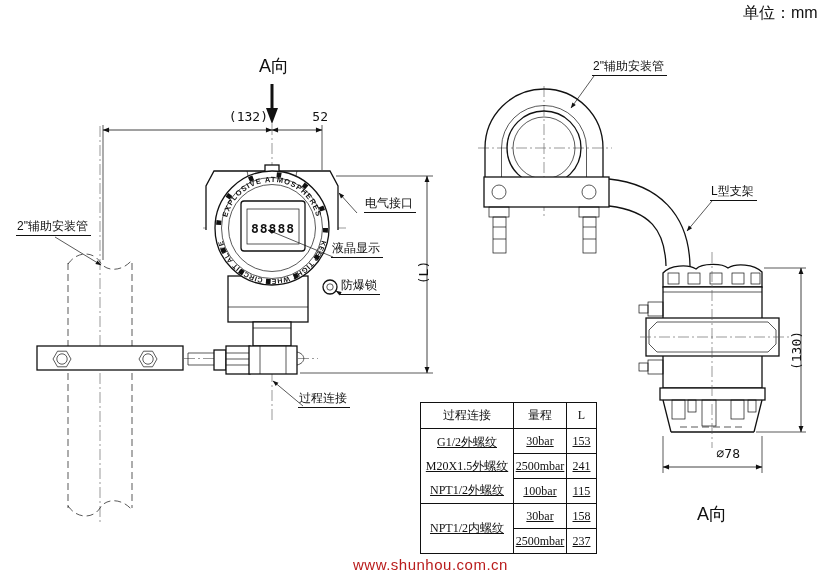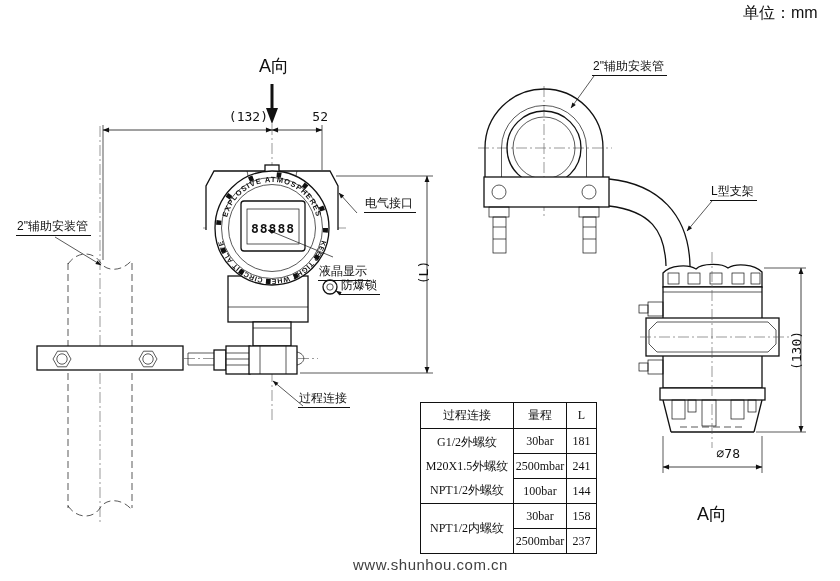--- a/index.html
+++ b/index.html
@@ -5,27 +5,27 @@
   html,body{margin:0;padding:0;background:#fff;}
   #stage{position:relative;width:840px;height:581px;background:#fff;overflow:hidden;
          font-family:"Liberation Sans","DejaVu Sans",sans-serif;color:#111;}
   #stage svg{position:absolute;left:0;top:0;}
   .lbl{position:absolute;white-space:nowrap;font-size:12px;color:#111;line-height:1.15;}
   .callout{border-bottom:1px solid #111;padding:0 3px 1px 1px;}
   .dimnum{font-family:"DejaVu Sans Mono","Liberation Mono",monospace;font-size:13px;text-align:right;}
   .big{font-size:18px;}
   .rot{transform:rotate(-90deg);transform-origin:center center;text-align:center;}
   .unit{font-size:16px;}
-  .footer{font-size:15px;color:#404040;letter-spacing:.5px;}
+  .footer{font-size:15px;color:#b91c1c;letter-spacing:.5px;}
   
   #spec{position:absolute;left:420px;top:402px;border-collapse:collapse;table-layout:fixed;}
   #spec td,#spec th{border:1px solid #111;padding:0;font-weight:normal;text-align:center;
         font-size:12px;font-family:"Liberation Serif","DejaVu Serif",serif;color:#111;}
   #spec th{height:25px;}
-  #spec td{height:24px;}
+  #spec td{height:24px;text-decoration:underline;}
   #spec .c1{width:92px;} #spec .c2{width:52px;margin-left:36px;} #spec .c3{width:29px;}
   #spec .threeline div{height:24px;line-height:24px;}
   
   .ol{stroke:#111;stroke-width:1.3;fill:none;}
   .olf{stroke:#111;stroke-width:1.3;fill:#fff;}
   .tl{stroke:#111;stroke-width:.7;fill:none;}
   .dl{stroke:#111;stroke-width:.8;fill:none;}
   .cl{stroke:#555;stroke-width:.6;fill:none;stroke-dasharray:11 3 2 3;}
   .dash{stroke-dasharray:7 4;}
 </style>
@@ -221,21 +221,21 @@
   </g>
 </svg>
 
 <div class="lbl unit" style="left:743px;top:4px;">单位：mm</div>
 
 <div class="lbl big" style="left:259px;top:56px;">A向</div>
 <div class="lbl dimnum" style="left:196px;top:110px;width:72px;">(132)</div>
 <div class="lbl dimnum" style="left:266px;top:110px;width:62px;">52</div>
 <div class="lbl callout" style="left:16px;top:220px;">2"辅助安装管</div>
 <div class="lbl callout" style="left:344px;top:197px;margin-left:20px;">电气接口</div>
-<div class="lbl callout" style="left:318px;top:242px;margin-top:23px;">液晶显示</div>
+<div class="lbl callout" style="left:331px;top:242px;">液晶显示</div>
 <div class="lbl callout" style="left:340px;top:279px;">防爆锁</div>
 <div class="lbl callout" style="left:298px;top:392px;">过程连接</div>
 <div class="lbl dimnum rot" style="left:404px;top:265px;width:40px;">(L)</div>
 
 <div class="lbl callout" style="left:592px;top:60px;">2"辅助安装管</div>
 <div class="lbl callout" style="left:710px;top:185px;text-align:center;">L型支架</div>
 <div class="lbl dimnum" style="left:680px;top:447px;width:60px;">∅78</div>
 <div class="lbl dimnum rot" style="left:772px;top:343px;width:50px;">(130)</div>
 <div class="lbl big" style="left:697px;top:504px;">A向</div>
 
@@ -246,29 +246,29 @@
     <th class="c2">量程</th>
     <th class="c3">L</th>
   </tr>
   <tr>
     <td class="c1 threeline" rowspan="3">
       <div>G1/2外螺纹</div>
       <div>M20X1.5外螺纹</div>
       <div>NPT1/2外螺纹</div>
     </td>
     <td class="c2">30bar</td>
-    <td class="c3">181</td>
+    <td class="c3">153</td>
   </tr>
   <tr>
     <td class="c2">2500mbar</td>
     <td class="c3">241</td>
   </tr>
   <tr>
     <td class="c2">100bar</td>
-    <td class="c3">144</td>
+    <td class="c3">115</td>
   </tr>
   <tr>
     <td class="c1" rowspan="2">NPT1/2内螺纹</td>
     <td class="c2">30bar</td>
     <td class="c3">158</td>
   </tr>
   <tr>
     <td class="c2">2500mbar</td>
     <td class="c3">237</td>
   </tr>

